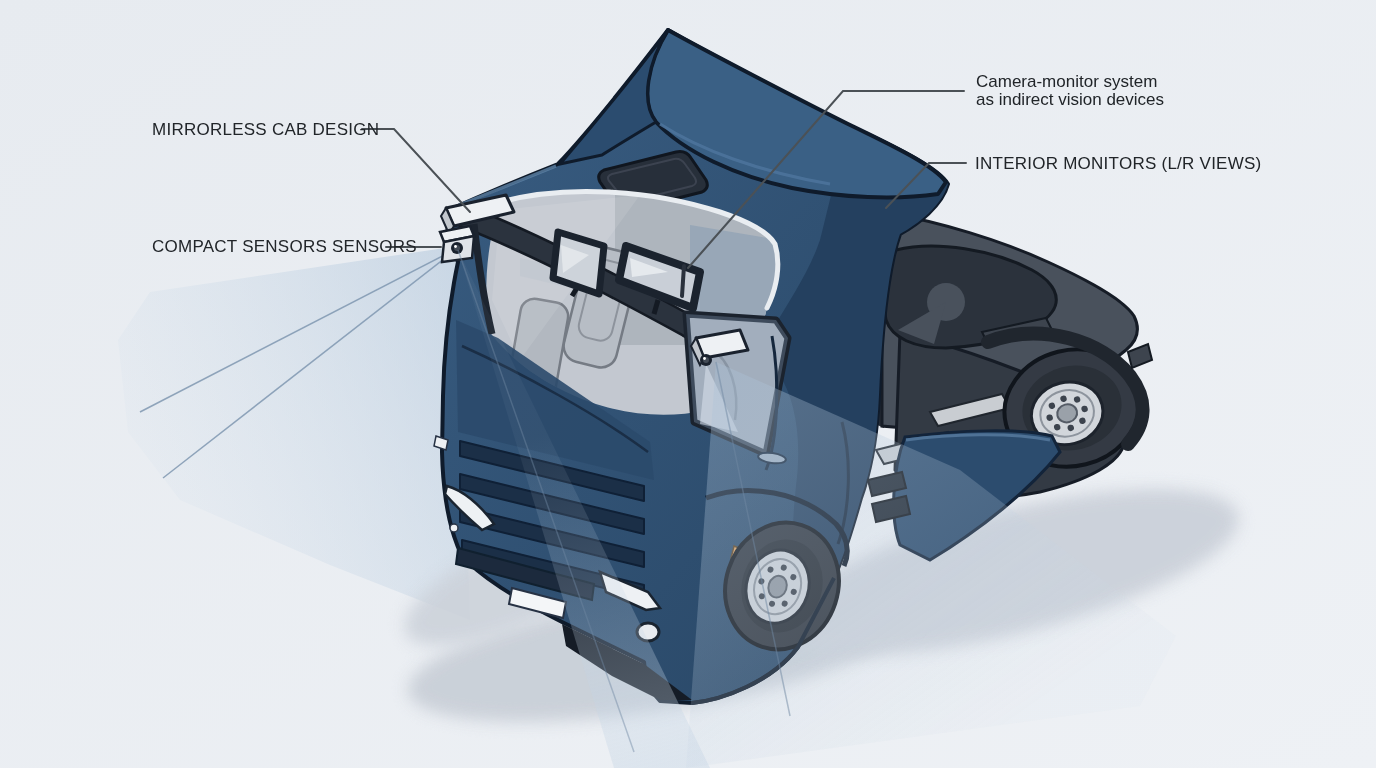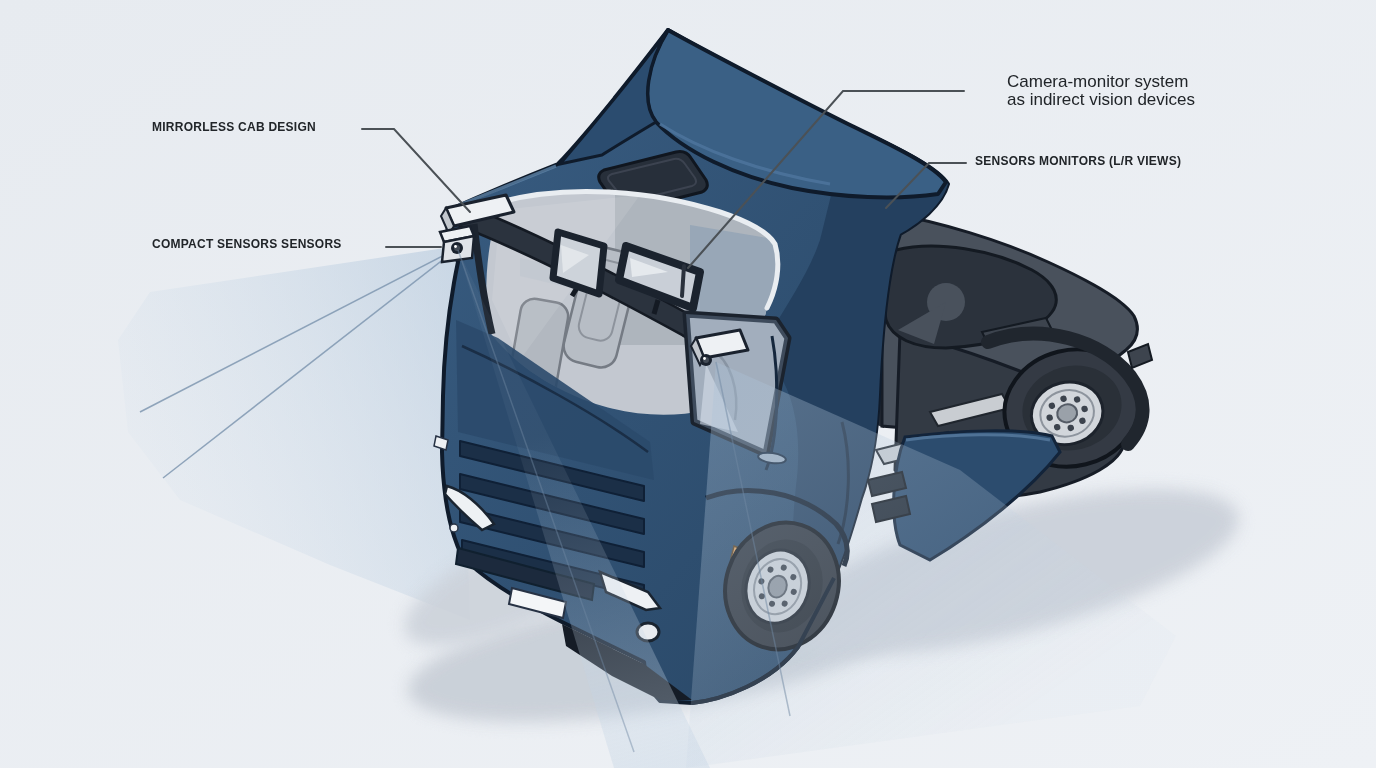--- a/index.html
+++ b/index.html
@@ -1,24 +1,24 @@
 <!DOCTYPE html>
 <html><head>
 <meta charset="utf-8">
 <style>
   html,body{margin:0;padding:0;background:#e9edf2;}
   .stage{position:relative;width:1376px;height:768px;overflow:hidden;
          font-family:"Liberation Sans",sans-serif;}
   .stage svg{position:absolute;inset:0;}
   .lbl{position:absolute;color:#212529;white-space:nowrap;}
-  .lbl.upper{font-size:12px;font-weight:700;letter-spacing:.25px;}
+  .lbl.upper{font-size:17px;font-weight:400;letter-spacing:.25px;}
   .lbl.mixed{font-size:17px;font-weight:500;line-height:17.5px;}
   #lbl-mirrorless{left:152px;top:120px;}
   #lbl-sensors{left:152px;top:237px;}
-  #lbl-cms{left:976px;top:73px;margin-left:31px;}
+  #lbl-cms{left:976px;top:73px;}
   #lbl-monitors{left:975px;top:154px;}
 </style>
 </head>
 <body>
 
 <div class="stage">
 
 <svg width="1376" height="768" viewBox="0 0 1376 768">
   <defs>
     <linearGradient id="bgGrad" x1="0" y1="0" x2="1" y2="1">
@@ -247,15 +247,15 @@
 
 <div class="lbl upper" id="lbl-mirrorless">MIRRORLESS CAB DESIGN</div>
 
 <div class="lbl upper" id="lbl-sensors">COMPACT SENSORS SENSORS</div>
 
 <div class="lbl mixed" id="lbl-cms">
   <span>Camera-monitor system</span><br>
   <span>as indirect vision devices</span>
 </div>
 
-<div class="lbl upper" id="lbl-monitors">SENSORS MONITORS (L/R VIEWS)</div>
+<div class="lbl upper" id="lbl-monitors">INTERIOR MONITORS (L/R VIEWS)</div>
 
 </div>
 
 </body></html>

